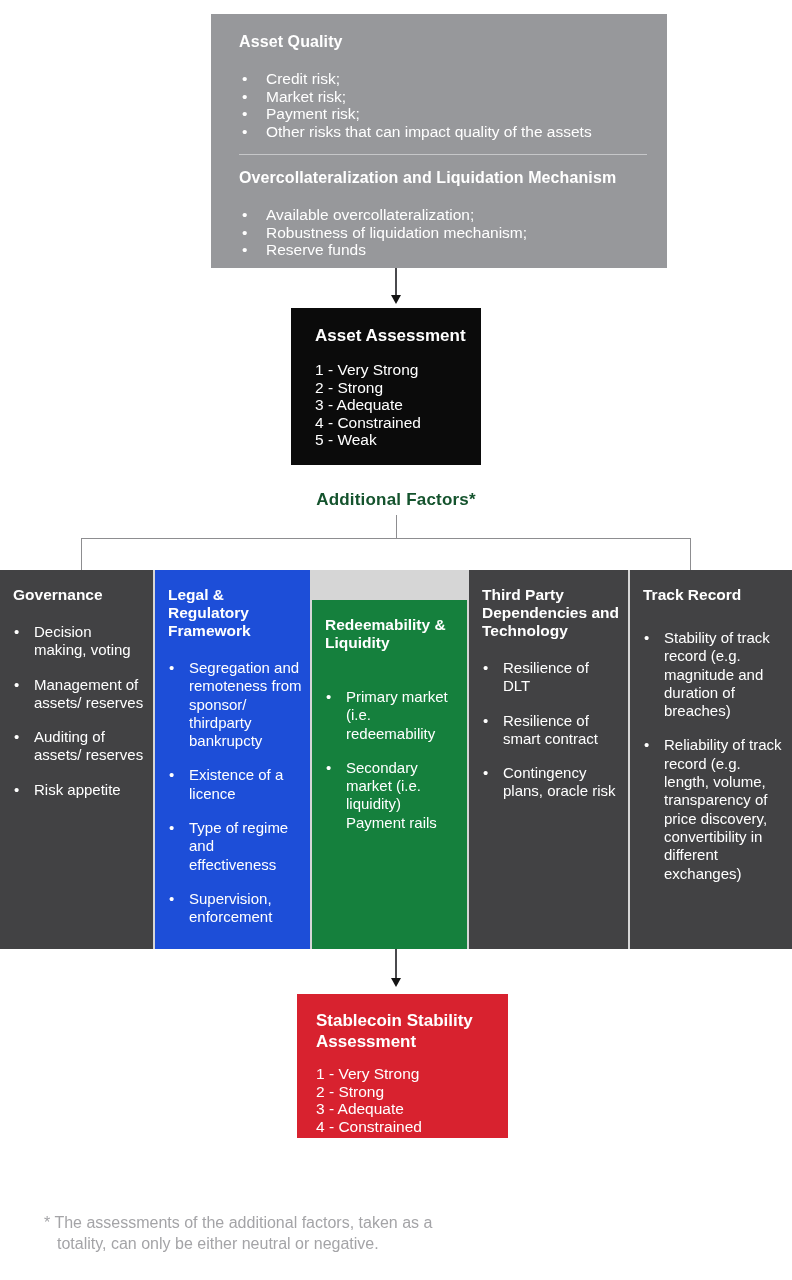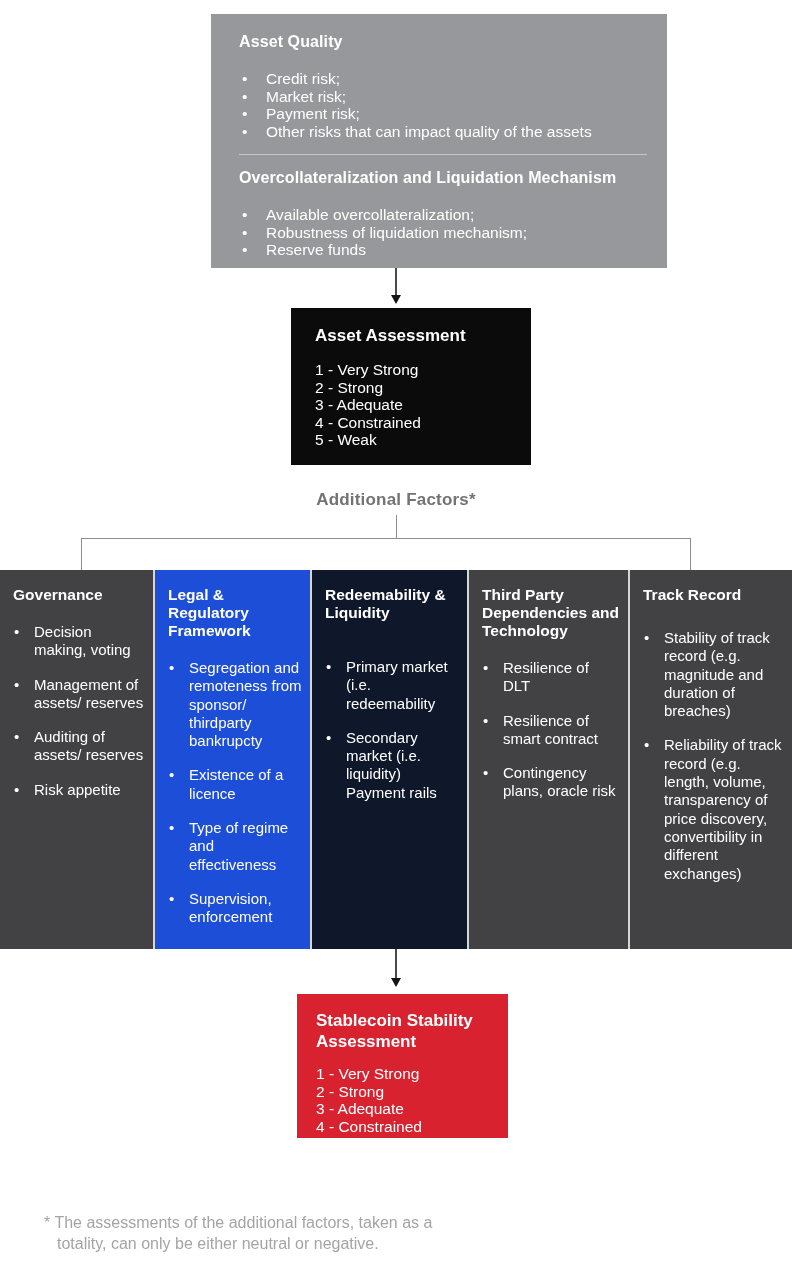--- a/index.html
+++ b/index.html
@@ -17,28 +17,28 @@
   .top-box .box-title.second{margin-top:13px;}
 
   
   .vline{position:absolute;width:1.5px;background:#4a4a4d;}
   .arrow-head{position:absolute;width:0;height:0;
     border-left:5px solid transparent;border-right:5px solid transparent;
     border-top:9px solid #141414;}
   .conn{position:absolute;background:#8d8d90;}
 
   
-  .black-box{position:absolute;left:291px;top:308px;width:240px;height:157px;
+  .black-box{position:absolute;left:291px;top:308px;width:190px;height:157px;
     box-sizing:border-box;padding:17px 10px 0 24px;color:#fff;}
   .scale-title{margin:0;font-size:17px;font-weight:700;line-height:21px;}
   .scale-list{list-style:none;margin:15px 0 0 0;padding:0;font-size:15.5px;line-height:17.5px;}
 
   
   .af-label{position:absolute;left:0;top:490px;width:792px;text-align:center;
-    font-size:17px;font-weight:700;color:#737373;letter-spacing:.2px;}
+    font-size:17px;font-weight:700;color:#14532d;letter-spacing:.2px;}
 
   
   .band{position:absolute;left:0;top:570px;width:792px;height:379px;
     display:flex;background:#d6d6d6;gap:2px;}
   .col{box-sizing:border-box;padding:16px 8px 0 13px;color:#fff;}
   .col:nth-child(1){width:153px;}
   .col:nth-child(2){width:155px;}
   .col:nth-child(3){width:155px;}
   .col:nth-child(4){width:159px;}
   .col:nth-child(5){width:162px;flex:1;}
@@ -114,21 +114,21 @@
     </div>
     <div class="col" style="background: #1d4ed8;">
       <h3 class="col-title">Legal &amp; Regulatory Framework</h3>
       <ul class="col-list">
           <li>Segregation and remoteness from sponsor/ thirdparty bankrupcty</li>
           <li>Existence of a licence</li>
           <li>Type of regime and effectiveness</li>
           <li>Supervision, enforcement</li>
         </ul>
     </div>
-    <div class="col" style="background: #0f172a;">
+    <div class="col" style="background: #15803d; margin-top: 30px;">
       <h3 class="col-title">Redeemability &amp; Liquidity</h3>
       <ul class="col-list">
           <li>Primary market (i.e. redeemability</li>
           <li>Secondary market (i.e. liquidity) Payment rails</li>
         </ul>
     </div>
     <div class="col" style="background: rgb(66, 66, 68);">
       <h3 class="col-title">Third Party Dependencies and Technology</h3>
       <ul class="col-list">
           <li>Resilience of DLT</li>

